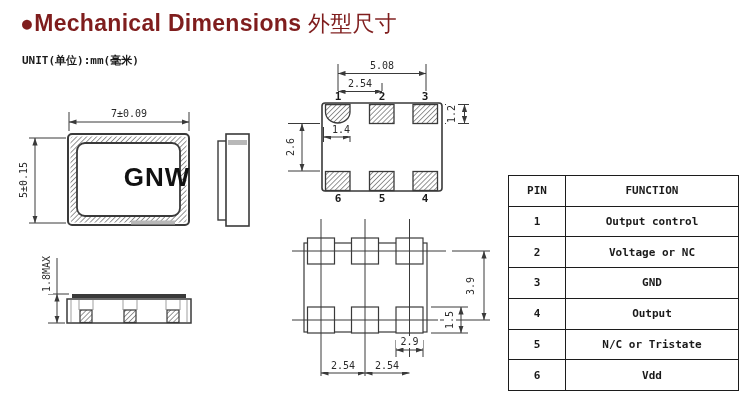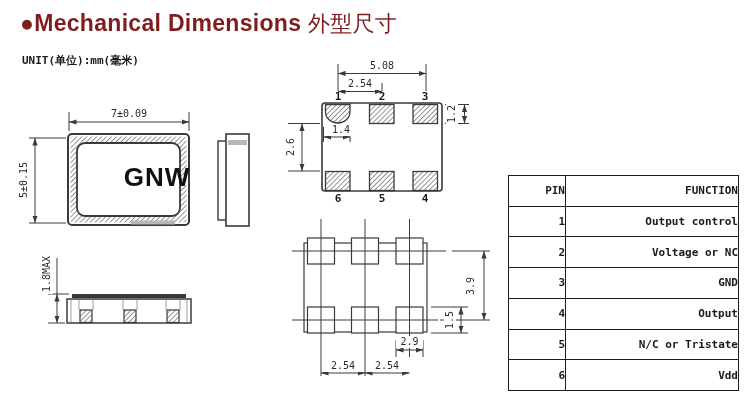--- a/index.html
+++ b/index.html
@@ -14,21 +14,21 @@
   .dim{position:absolute;font-size:10px;line-height:12px;color:#2b2b2b;background:#fff;
        text-align:center;white-space:nowrap;}
   .rot{transform:rotate(-90deg);}
   .pin-num{position:absolute;width:12px;font-size:11px;line-height:12px;font-weight:bold;
            color:#1a1a1a;text-align:center;}
   .marking{position:absolute;left:78px;top:162px;width:104px;text-align:center;
            font-family:"Liberation Sans",sans-serif;font-weight:bold;font-size:26px;
            line-height:30px;color:#111;letter-spacing:1px;margin-left:27px;}
   table.pin-table{position:absolute;left:508px;top:175px;width:231px;height:216px;
         border-collapse:collapse;table-layout:fixed;font-family:"DejaVu Sans Mono",monospace;
-        font-size:11px;font-weight:bold;color:#1a1a1a;text-align:right;}
+        font-size:11px;font-weight:bold;color:#1a1a1a;text-align:center;}
   .pin-table th,.pin-table td{border:1.6px solid #1c1c1c;padding:0;vertical-align:middle;}
   .col-pin{width:57px;}
 </style>
 </head>
 <body>
 
 <div class="page">
 
   <div class="title"><span>●</span><span>Mechanical Dimensions</span> <span class="zh">外型尺寸</span></div>
 

